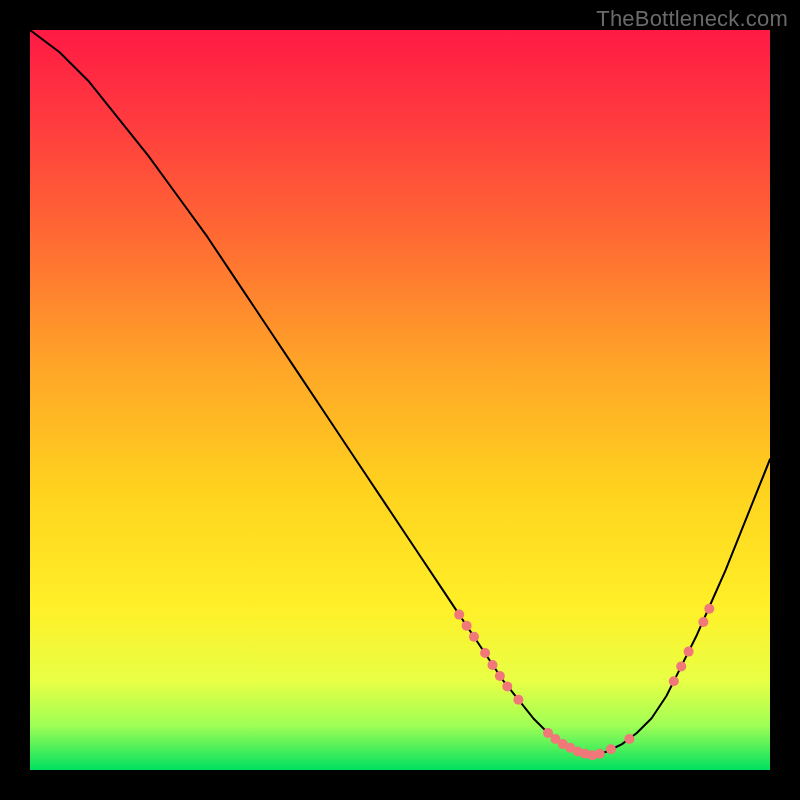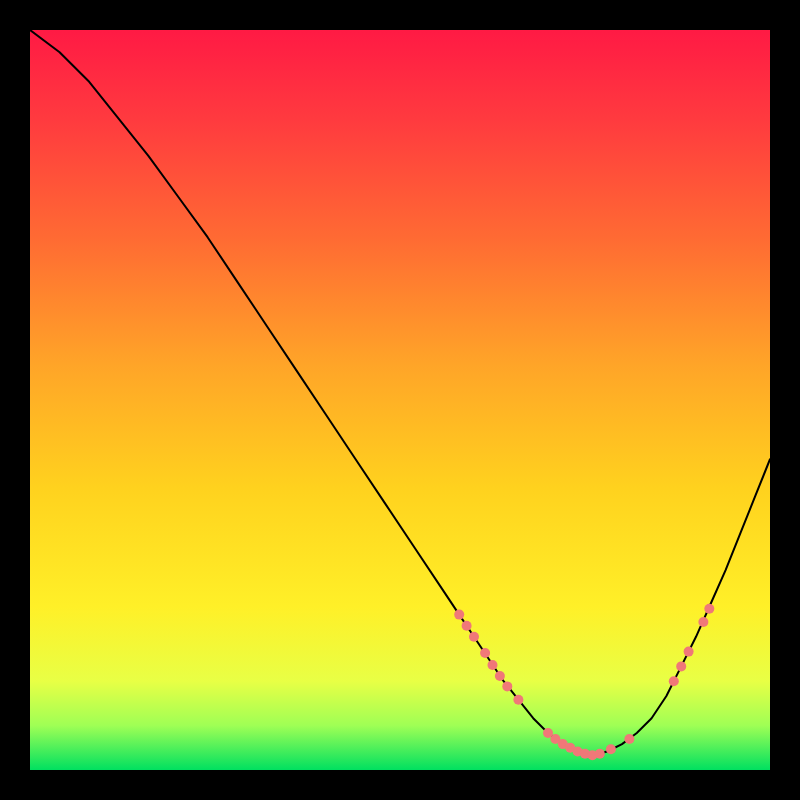--- a/index.html
+++ b/index.html
@@ -21,20 +21,21 @@
     top: 30px;
     width: 740px;
     height: 740px;
   }
   svg { display: block; }
 </style>
 </head>
 <body>
 <div class="container">
 
+  <div class="watermark">TheBottleneck.com</div>
 
   <div class="plot">
     <svg id="chart-svg" width="740" height="740" viewBox="0 0 740 740">
         <defs>
           <linearGradient id="bg-grad" x1="0" y1="0" x2="0" y2="1">
             <stop offset="0%" stop-color="#ff1a44"></stop>
             <stop offset="12%" stop-color="#ff3a3f"></stop>
             <stop offset="28.000000000000004%" stop-color="#ff6a33"></stop>
             <stop offset="45%" stop-color="#ffa428"></stop>
             <stop offset="62%" stop-color="#ffd21e"></stop>

